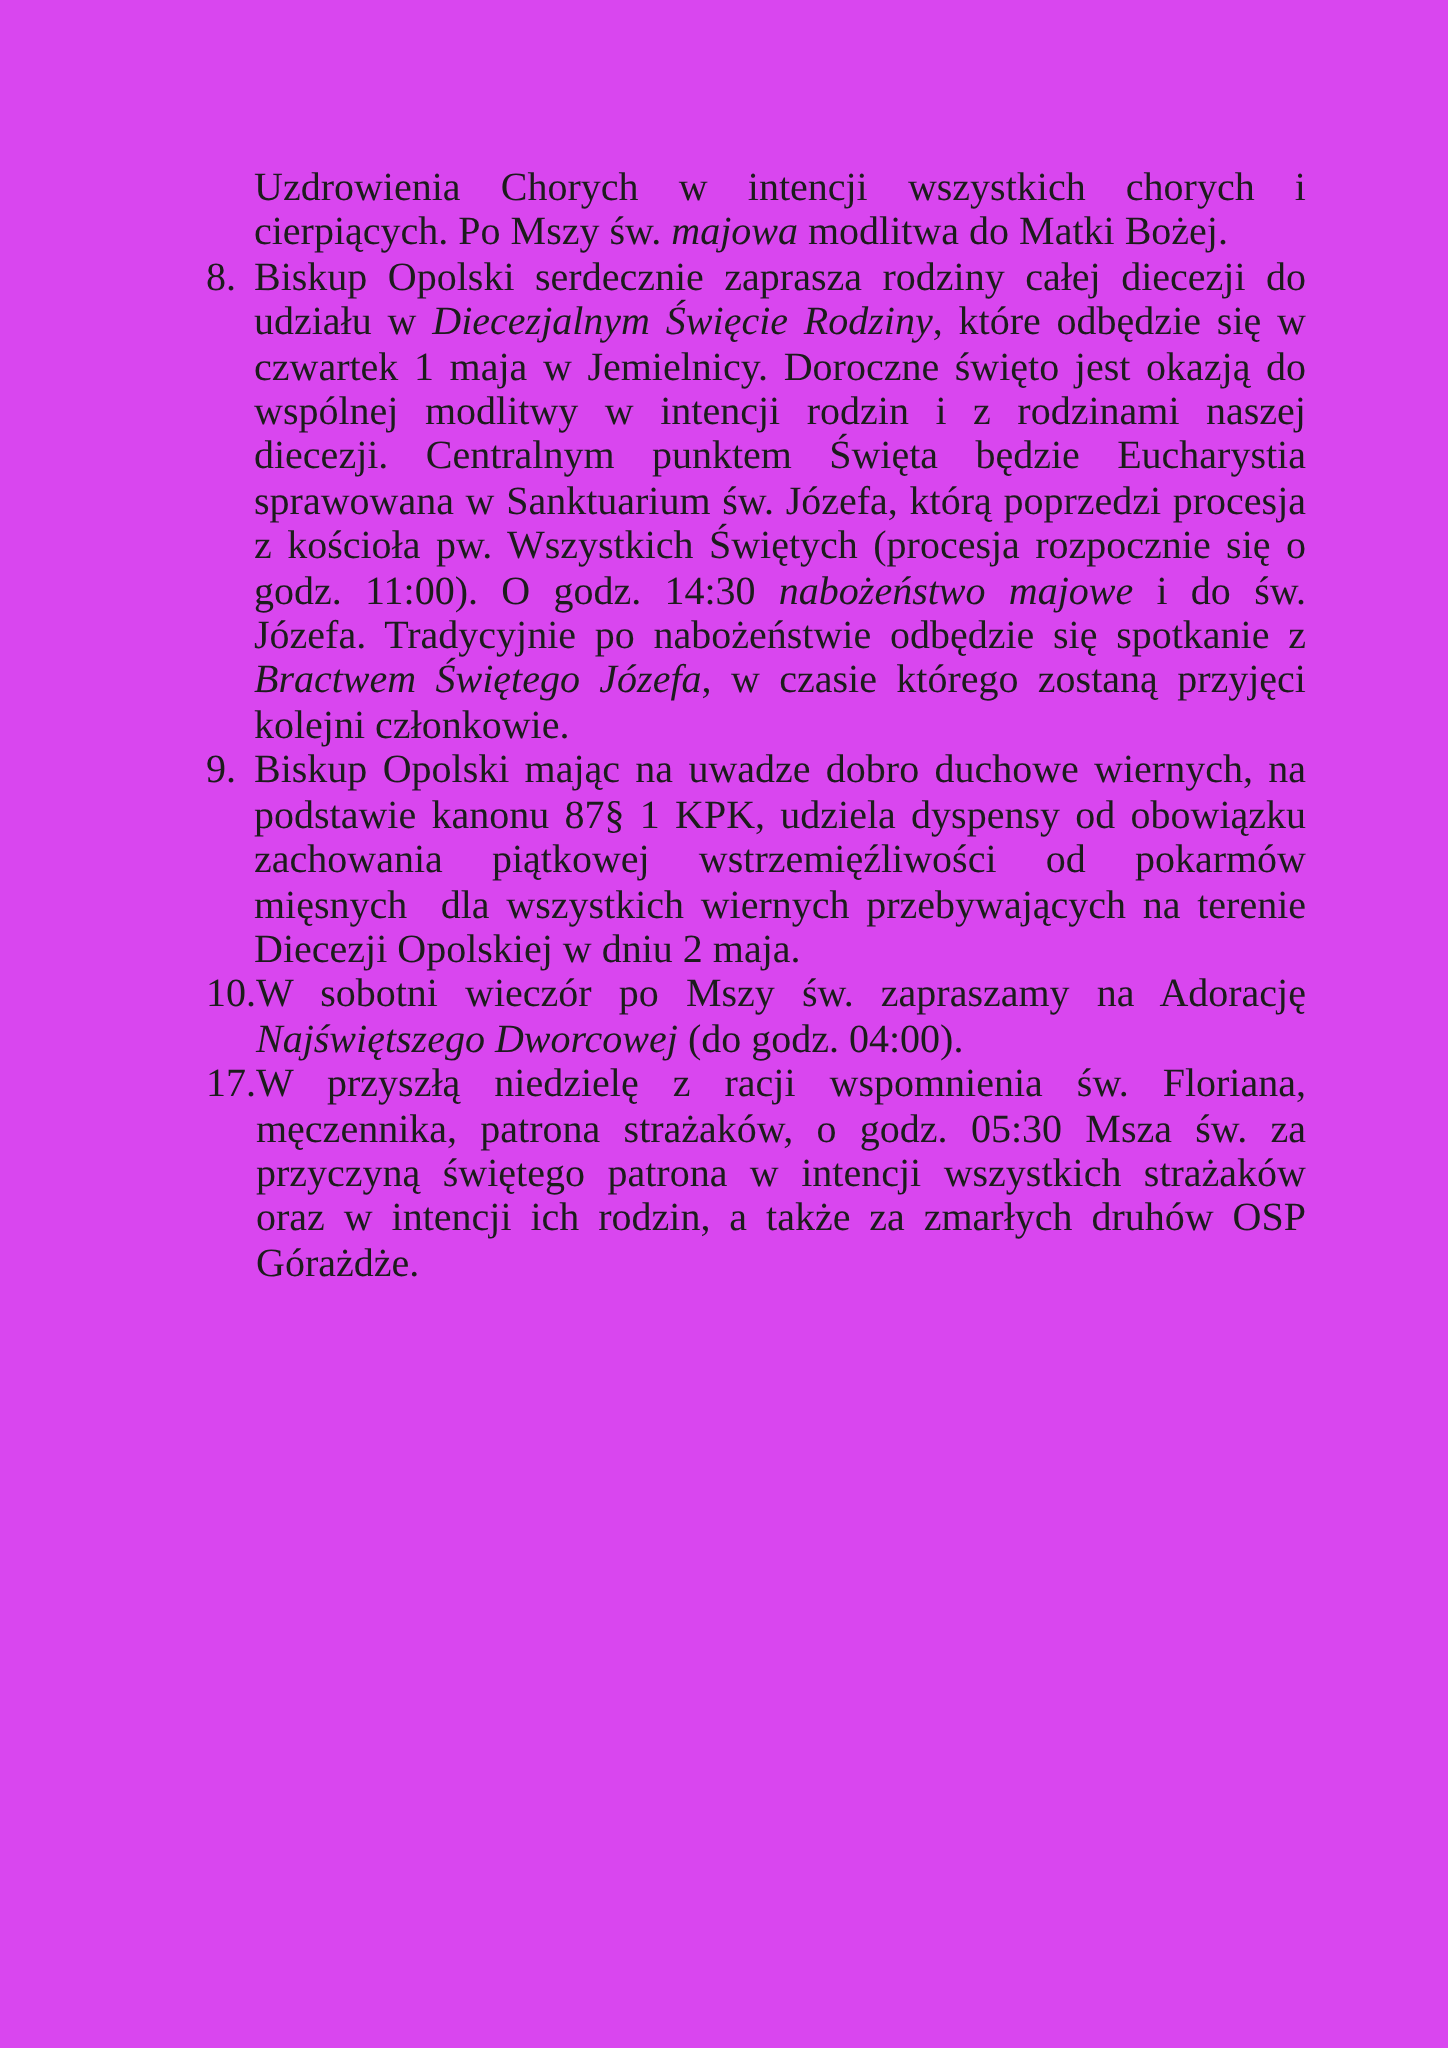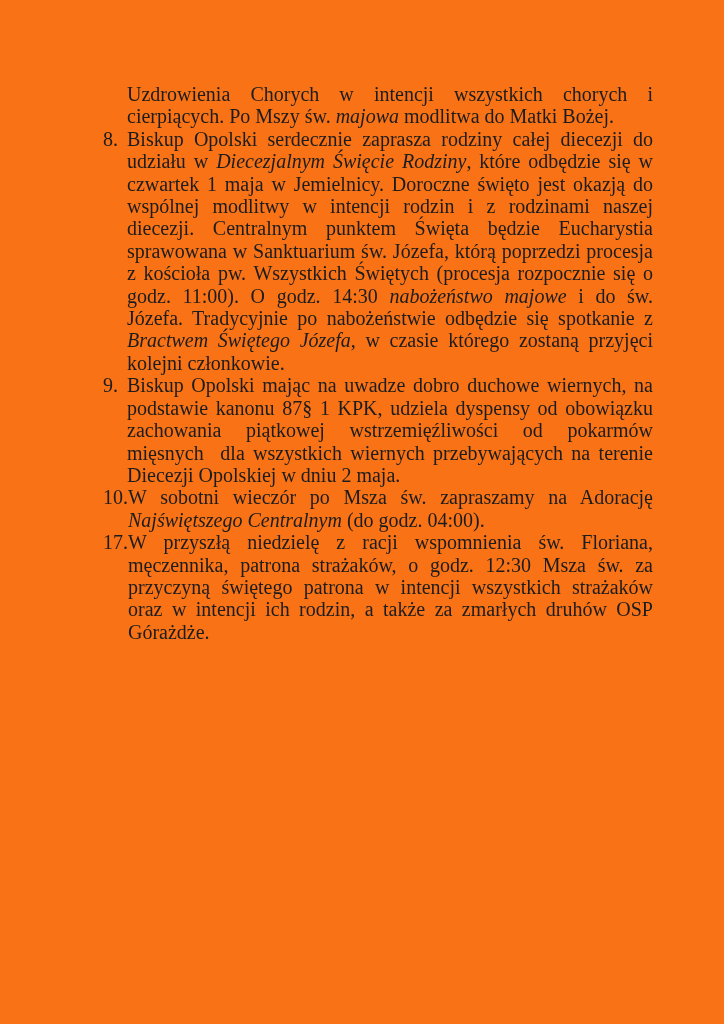--- a/index.html
+++ b/index.html
@@ -7,21 +7,21 @@
     width: 724px;
     height: 1024px;
     background: #ffffff;
     position: relative;
     overflow: hidden;
     font-family: "Liberation Serif", serif;
   }
   .page {
     position: absolute;
     inset: 0;
-    background: #f97316;
+    background: #d946ef;
   }
   .content {
     position: absolute;
     left: 103px;
     top: 83px;
     width: 550px;
     font-size: 20px;
     line-height: 22.4px;
     color: #1c1c1c;
     -webkit-font-smoothing: antialiased;
@@ -58,21 +58,21 @@
         <div class="item">
           <span class="num">8.</span>
           <div class="txt"><span>Biskup Opolski serdecznie zaprasza rodziny całej diecezji do udziału w </span><span class="it">Diecezjalnym Święcie Rodziny</span><span>, które odbędzie się w czwartek 1 maja w Jemielnicy. Doroczne święto jest okazją do wspólnej modlitwy w intencji rodzin i z rodzinami naszej diecezji. Centralnym punktem Święta będzie Eucharystia sprawowana w Sanktuarium św. Józefa, którą poprzedzi procesja z kościoła pw. Wszystkich Świętych (procesja rozpocznie się o godz. 11:00). O godz. 14:30 </span><span class="it">nabożeństwo majowe</span><span> i do św. Józefa. Tradycyjnie po nabożeństwie odbędzie się spotkanie z </span><span class="it">Bractwem Świętego Józefa</span><span>, w czasie którego zostaną przyjęci kolejni członkowie.</span></div>
         </div>
         <div class="item">
           <span class="num">9.</span>
           <div class="txt"><span>Biskup Opolski mając na uwadze dobro duchowe wiernych, na podstawie kanonu 87§ 1 KPK, udziela dyspensy od obowiązku zachowania piątkowej wstrzemięźliwości od pokarmów mięsnych &nbsp;dla wszystkich wiernych przebywających na terenie Diecezji Opolskiej w dniu 2 maja.</span></div>
         </div>
         <div class="item">
           <span class="num">10.</span>
-          <div class="txt"><span>W sobotni wieczór po Msza św. zapraszamy na Adorację </span><span class="it">Najświętszego Centralnym</span><span> (do godz. 04:00).</span></div>
+          <div class="txt"><span>W sobotni wieczór po Mszy św. zapraszamy na Adorację </span><span class="it">Najświętszego Dworcowej</span><span> (do godz. 04:00).</span></div>
         </div>
         <div class="item">
           <span class="num">17.</span>
-          <div class="txt"><span>W przyszłą niedzielę z racji wspomnienia św. Floriana, męczennika, patrona strażaków, o godz. 12:30 Msza św. za przyczyną świętego patrona w intencji wszystkich strażaków oraz w intencji ich rodzin, a także za zmarłych druhów OSP Górażdże.</span></div>
+          <div class="txt"><span>W przyszłą niedzielę z racji wspomnienia św. Floriana, męczennika, patrona strażaków, o godz. 05:30 Msza św. za przyczyną świętego patrona w intencji wszystkich strażaków oraz w intencji ich rodzin, a także za zmarłych druhów OSP Górażdże.</span></div>
         </div>
       </div>
   </div>
 </div>
 
 </body></html>

